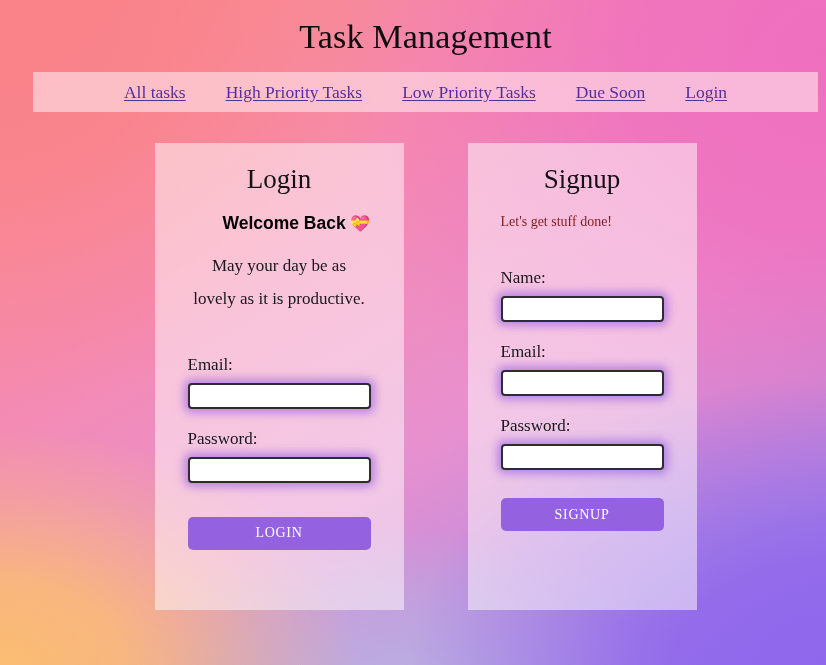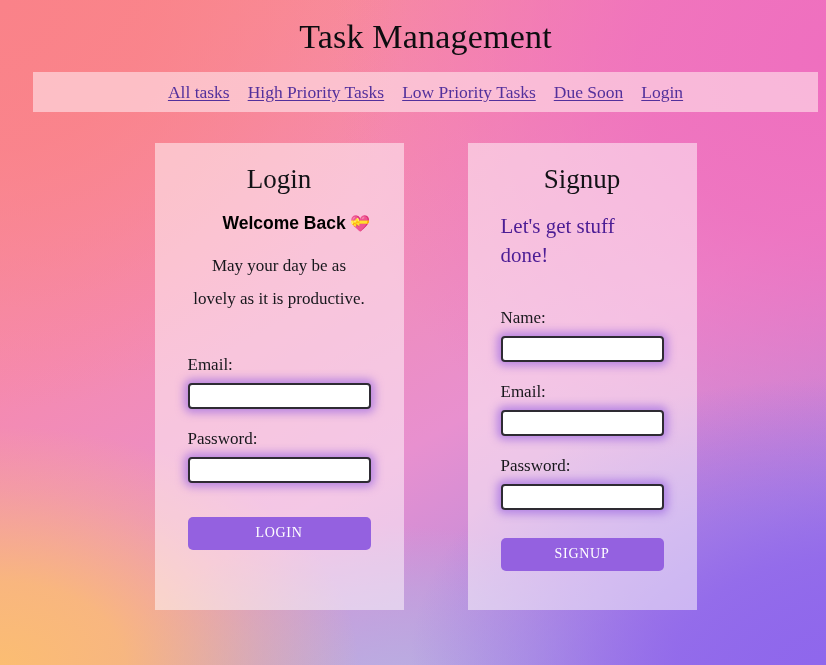--- a/index.html
+++ b/index.html
@@ -52,21 +52,21 @@
   }
 
   
   .navbar {
     margin: 16px 8px 0 8px;
     height: 40px;
     background: rgba(255, 228, 234, 0.62);
     display: flex;
     align-items: center;
     justify-content: center;
-    gap: 18px;
+    gap: 40px;
   }
   .nav-link {
     font-family: "Liberation Serif", serif;
     font-size: 17.5px;
     color: #53309c;
     text-decoration: underline;
     text-underline-offset: 2px;
     cursor: pointer;
     white-space: nowrap;
   }
@@ -119,22 +119,22 @@
     margin: 14px 0 0 0;
     font-family: "Liberation Serif", serif;
     font-size: 17px;
     color: #17171c;
     line-height: 1.95;
     text-align: center;
   }
   .tagline-signup {
     margin: 13px 0 0 0;
     font-family: "Liberation Serif", serif;
-    font-size: 21px;
-    color: #4c1d95;
+    font-size: 14px;
+    color: #7f1d1d;
     line-height: 1.4;
     text-align: left;
   }
 
   .field-label {
     display: block;
     font-family: "Liberation Serif", serif;
     font-size: 17px;
     color: #17171c;
     margin-bottom: 8px;

